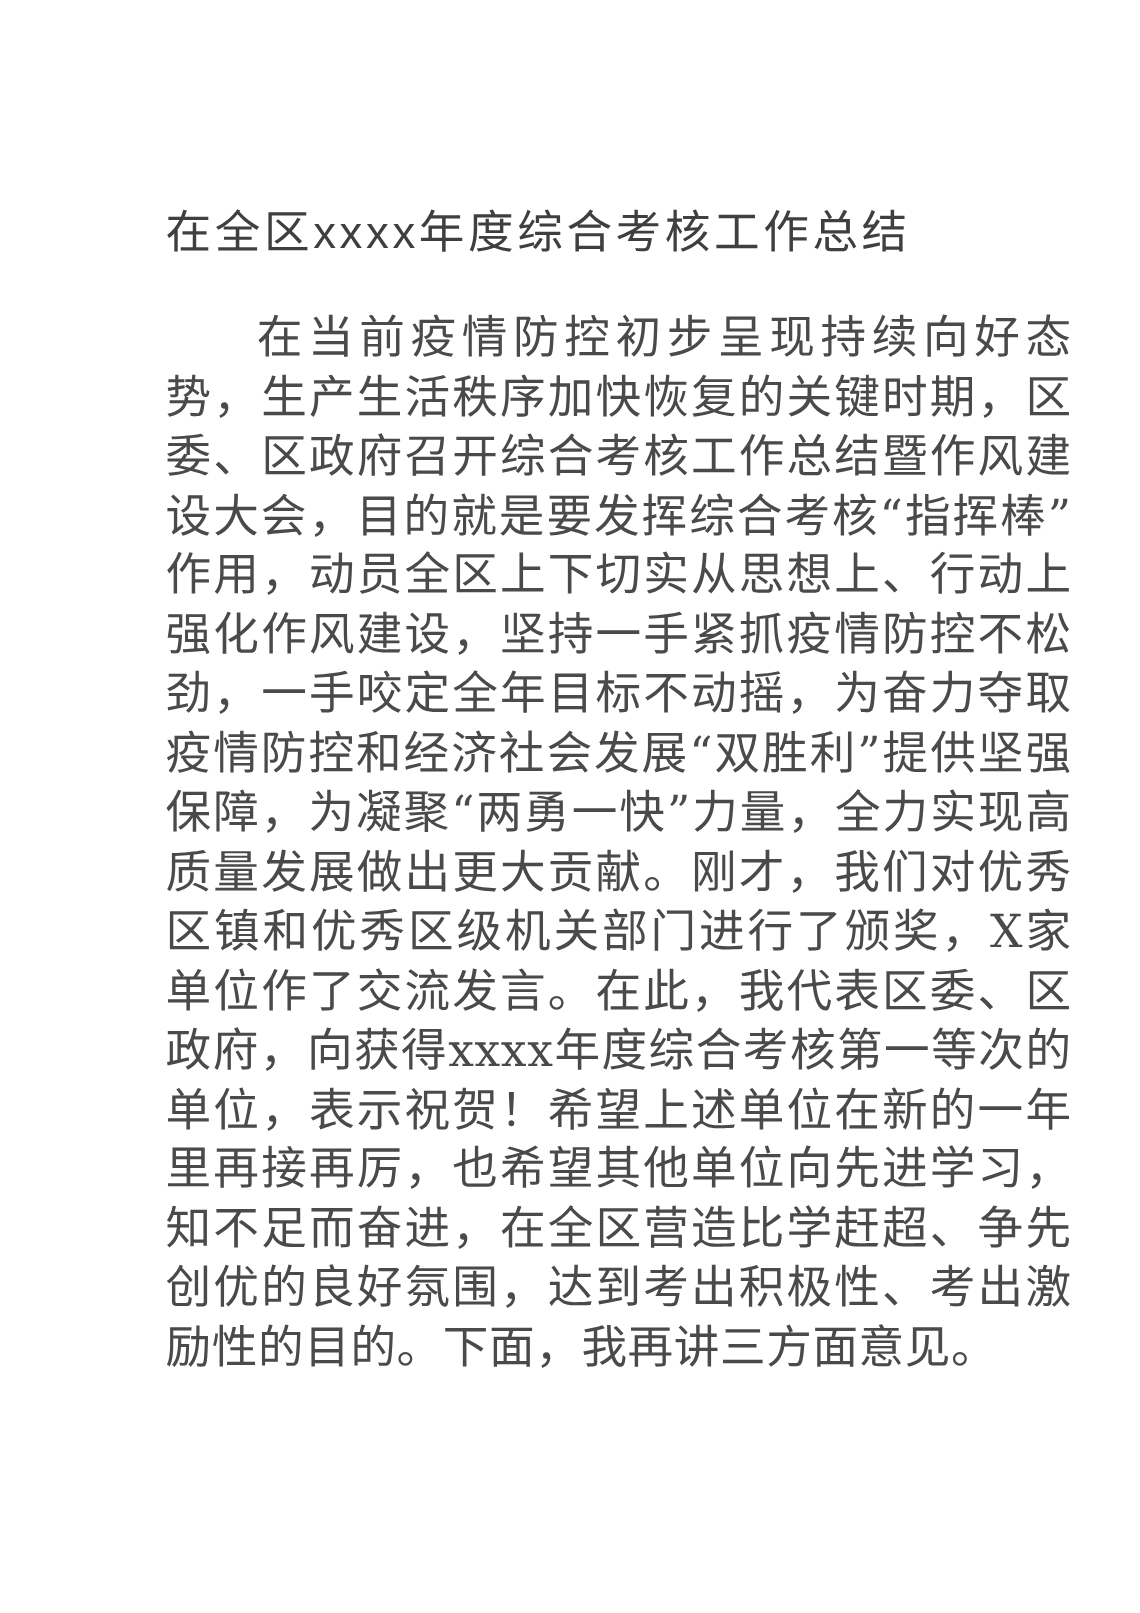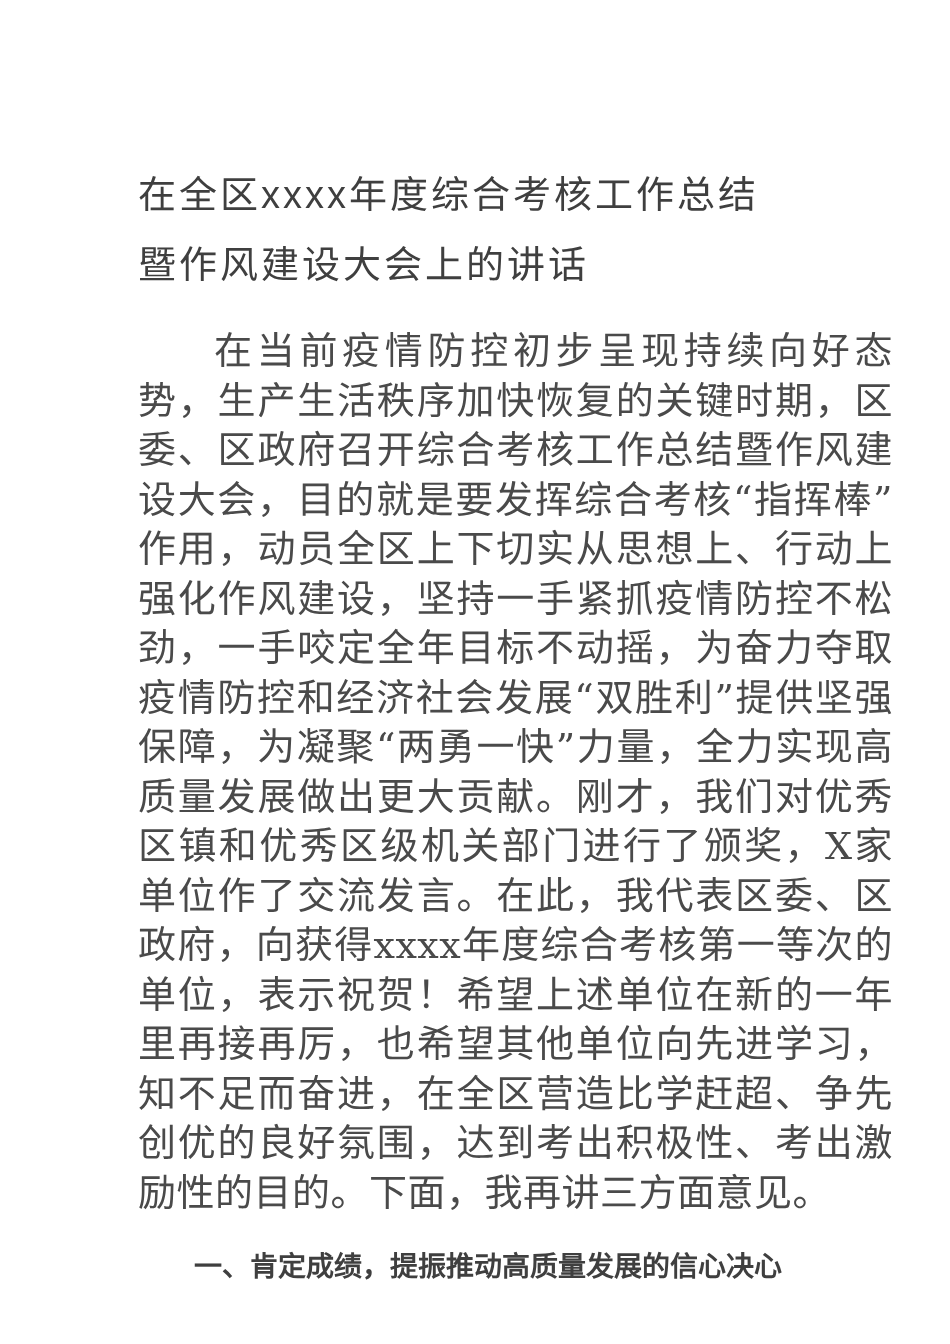--- a/index.html
+++ b/index.html
@@ -54,20 +54,18 @@
     text-indent: 2em;
   }
 </style>
 </head>
 <body>
 
 <div class="page">
 
   <h1 class="doc-title">
     <span class="title-line">在全区xxxx年度综合考核工作总结</span>
-    <span class="title-line">暨作风建设大会上的讲话</span>
   </h1>
 
   <p class="body-para">在当前疫情防控初步呈现持续向好态势，生产生活秩序加快恢复的关键时期，区委、区政府召开综合考核工作总结暨作风建设大会，目的就是要发挥综合考核“指挥棒”作用，动员全区上下切实从思想上、行动上强化作风建设，坚持一手紧抓疫情防控不松劲，一手咬定全年目标不动摇，为奋力夺取疫情防控和经济社会发展“双胜利”提供坚强保障，为凝聚“两勇一快”力量，全力实现高质量发展做出更大贡献。刚才，我们对优秀区镇和优秀区级机关部门进行了颁奖，X家单位作了交流发言。在此，我代表区委、区政府，向获得xxxx年度综合考核第一等次的单位，表示祝贺！希望上述单位在新的一年里再接再厉，也希望其他单位向先进学习，知不足而奋进，在全区营造比学赶超、争先创优的良好氛围，达到考出积极性、考出激励性的目的。下面，我再讲三方面意见。</p>
 
-  <h2 class="section-heading">一、肯定成绩，提振推动高质量发展的信心决心</h2>
 
 </div>
 
 </body></html>

